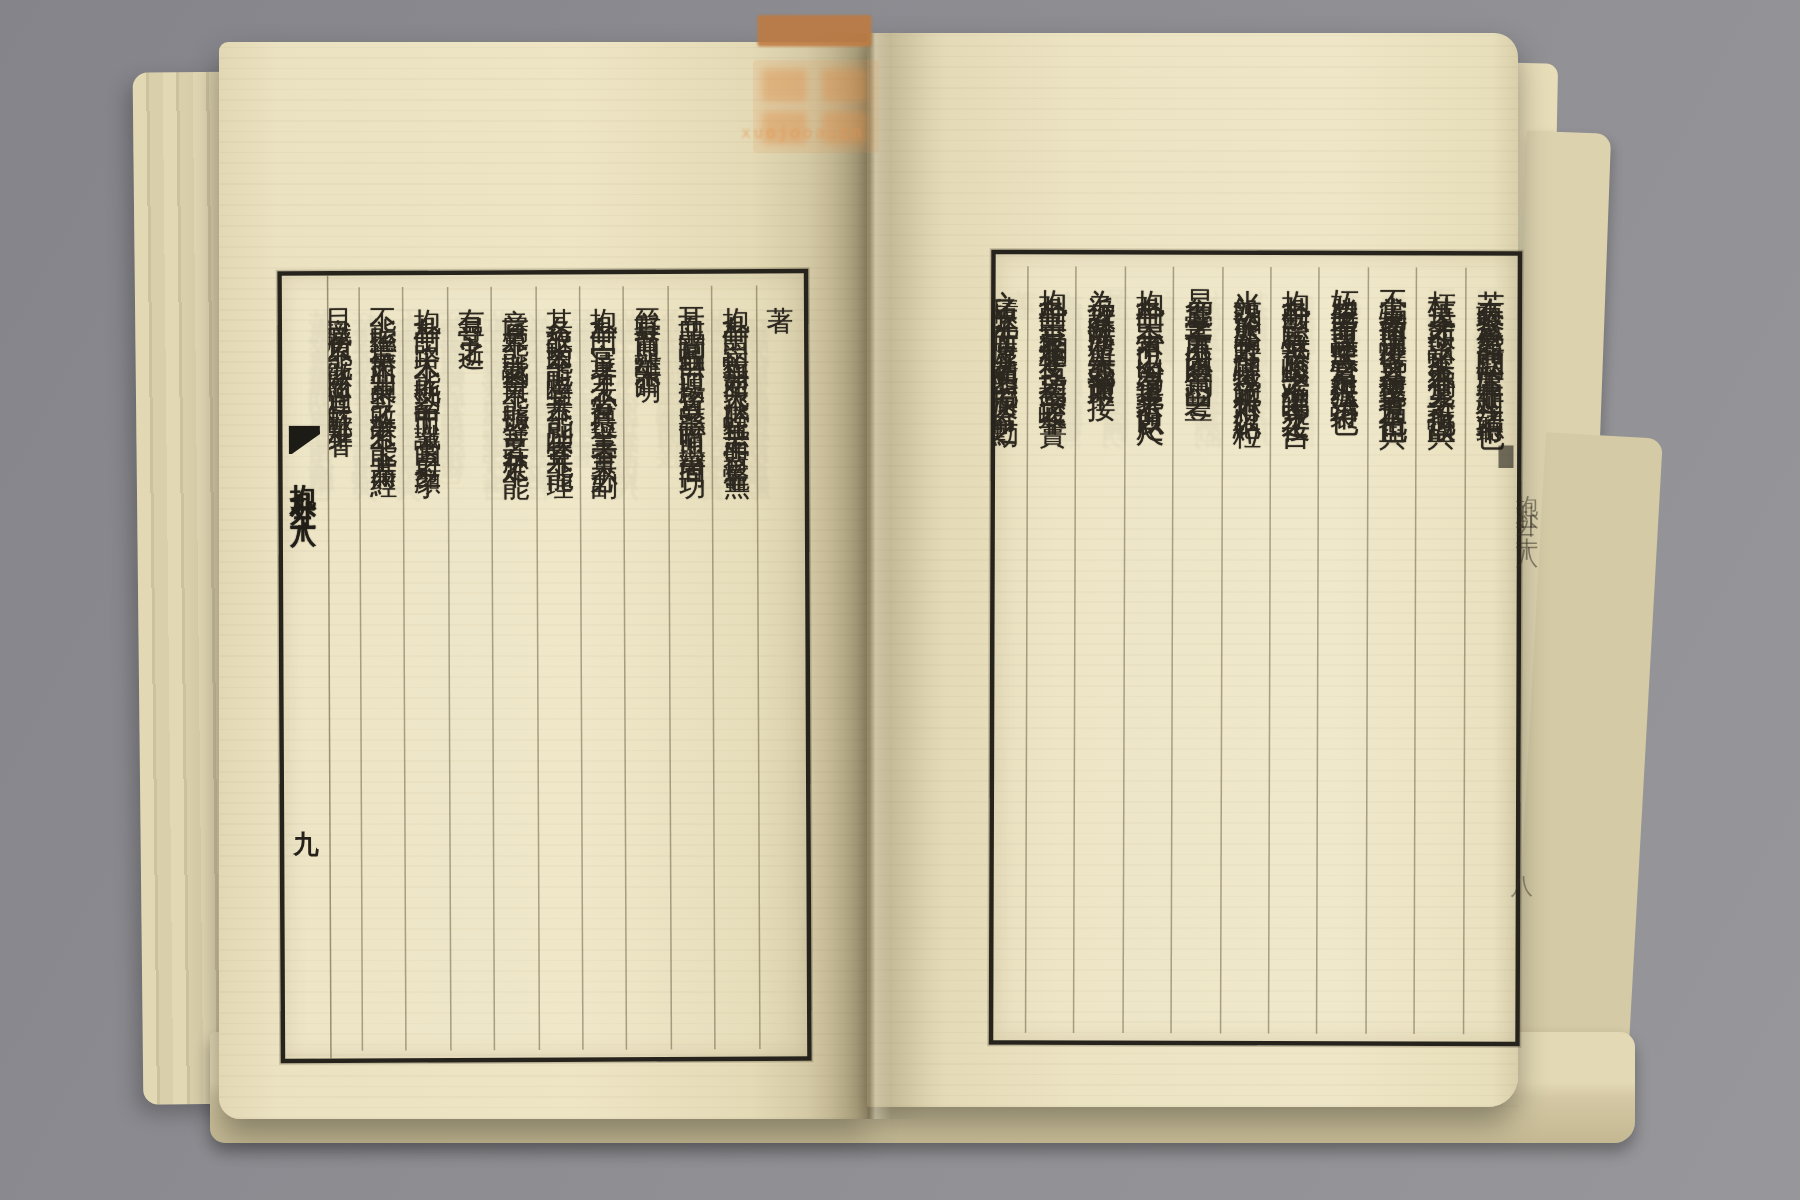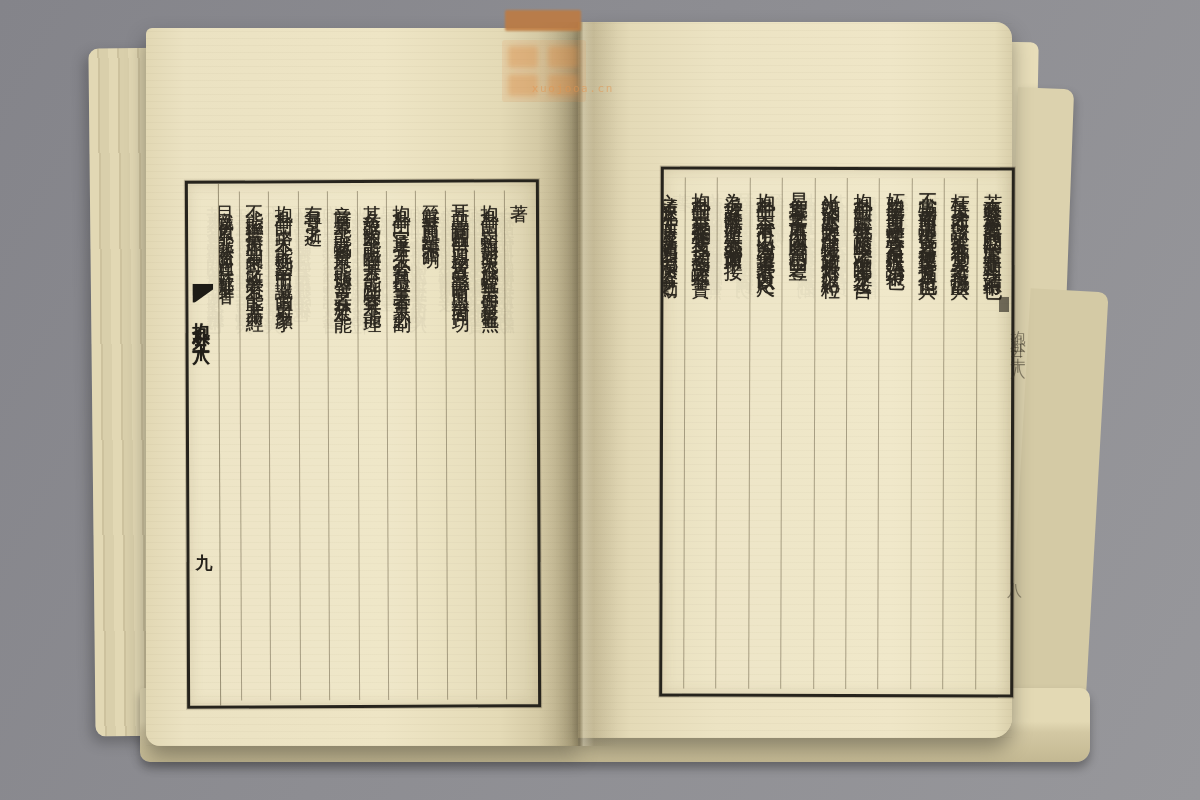--- a/index.html
+++ b/index.html
@@ -85,21 +85,21 @@
   .ghost-right .col{line-height:31px;letter-spacing:4.6px;}
   
   .wm-bar{left:505px;top:10px;width:76px;height:21px;background:#bf7b41;opacity:.88;border-radius:2px;filter:blur(.8px);}
   .wm-seal{left:502px;top:40px;width:84px;height:62px;background:rgba(226,150,80,.15);border-radius:3px;overflow:hidden;}
   .wm-seal i{position:absolute;background:rgba(222,140,68,.38);filter:blur(2.5px);border-radius:3px;}
   .wm-seal i:nth-child(1){left:6px;top:6px;width:30px;height:22px;}
   .wm-seal i:nth-child(2){left:46px;top:6px;width:30px;height:22px;}
   .wm-seal i:nth-child(3){left:6px;top:34px;width:30px;height:22px;}
   .wm-seal i:nth-child(4){left:46px;top:34px;width:30px;height:22px;}
   .wm-url{left:494px;top:82px;width:120px;font-family:"DejaVu Sans Mono",monospace;
-    font-size:11px;letter-spacing:1.6px;color:rgba(228,150,80,.55);filter:blur(.6px);text-align:right;}
+    font-size:11px;letter-spacing:1.6px;color:rgba(228,150,80,.55);filter:blur(.6px);}
 </style>
 </head>
 <body>
 
 <div id="canvas">
 
   <div class="abs stack-left"></div>
   <div class="abs stack-r1"></div>
   <div class="abs stack-r2"></div>
   <div class="abs stack-r3"></div>

